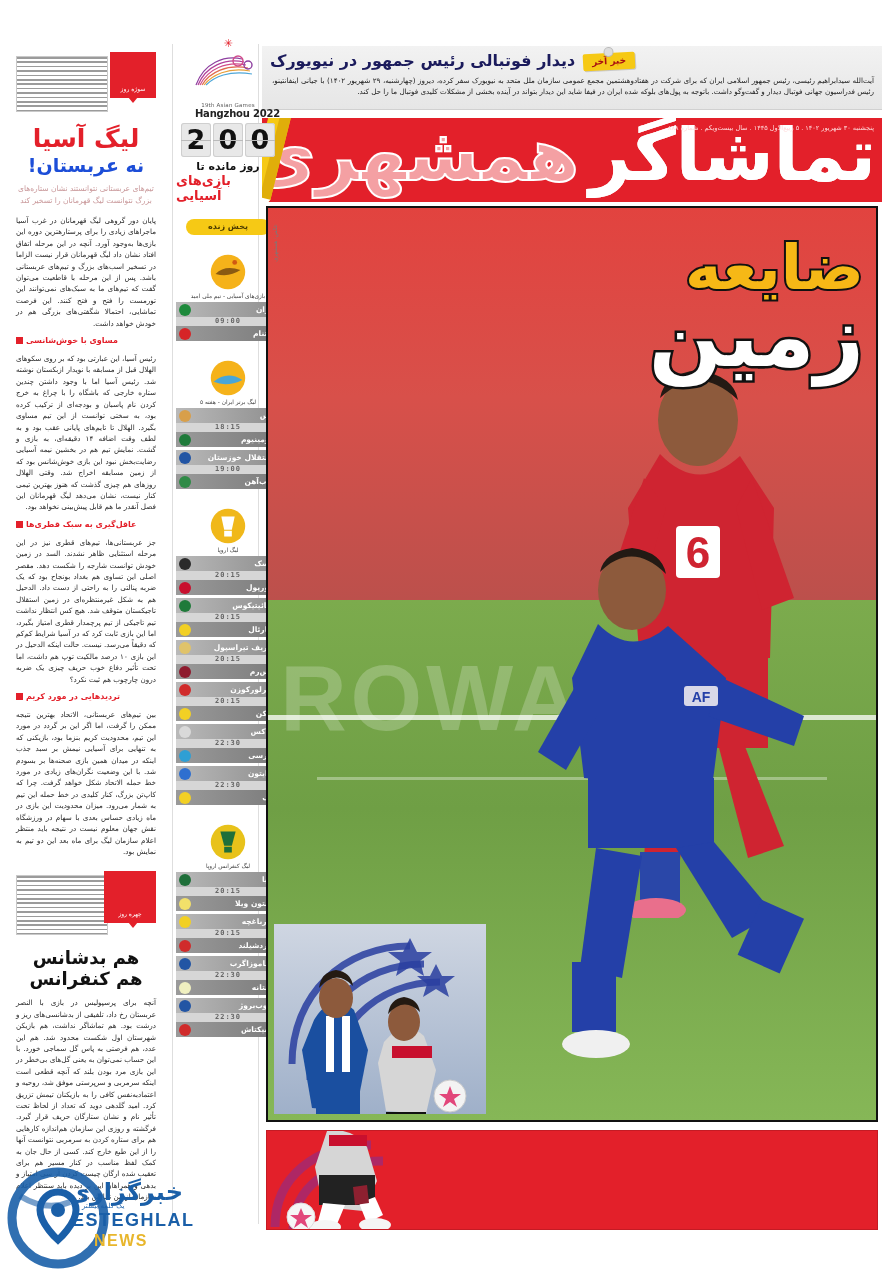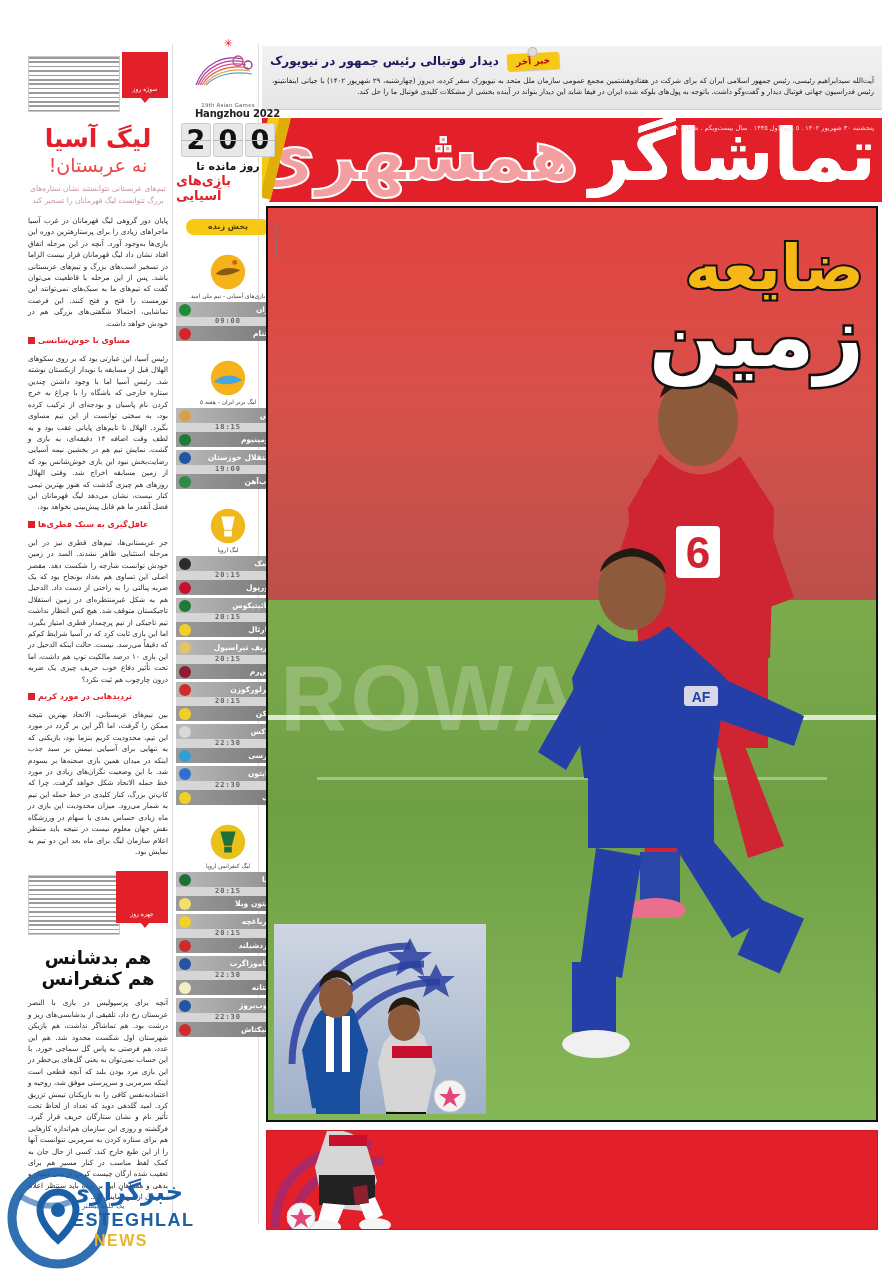--- a/index.html
+++ b/index.html
@@ -13,21 +13,21 @@
 
   
   .topstrip {
     position: absolute; left: 262px; top: 46px; width: 620px; height: 64px;
     background: linear-gradient(180deg,#f2f2f2 0%,#e6e6e6 100%);
     border-bottom: 1px solid #d0d0d0;
     padding: 4px 8px 4px 8px;
   }
   .topstrip-head { display:flex; flex-direction: row-reverse; align-items:center; justify-content:flex-start; gap:8px; }
   .topstrip-title {
-    font-size: 12px; font-weight: bold; color:#1b1b5c; letter-spacing:-0.3px;
+    font-size: 16px; font-weight: bold; color:#1b1b5c; letter-spacing:-0.3px;
     line-height: 22px; white-space: nowrap;
   }
   .flash-badge {
     background:#f6c915; color:#a11; font-size:9px; font-weight:bold;
     padding: 3px 9px 4px 9px; border-radius:2px; position:relative;
     box-shadow: 1px 1px 0 rgba(0,0,0,.15);
     transform: rotate(-3deg);
   }
   .flash-badge::after{
     content:""; position:absolute; left:50%; top:-6px; width:8px; height:8px;
@@ -61,21 +61,21 @@
   .masthead-date{
     position:absolute; right:8px; top:6px;
     font-size:6.5px; color:#ffd9da; direction:rtl; letter-spacing:-0.2px;
   }
   .pencil {
     position:absolute; left:-14px; top:-4px; width:54px; height:110px;
     transform: rotate(14deg);
   }
 
   
-  .leftcol { position:absolute; left:28px; top:52px; width:140px; }
+  .leftcol { position:absolute; left:16px; top:52px; width:140px; }
   .lc-figure {
     position:relative; width:140px; height:64px; margin-bottom:8px;
   }
   .lc-lines {
     position:absolute; left:0; top:4px; width:92px; height:56px;
     background: repeating-linear-gradient(180deg,#9b9b9b 0 1.6px, #ffffff 1.6px 4.4px);
     border:1px solid #c9c9c9;
   }
   .lc-badge {
     position:absolute; right:0; top:0; width:46px; height:46px; background:#e3202a;
@@ -87,21 +87,21 @@
   .lc-badge::after{
     content:""; position:absolute; bottom:-5px; right:18px;
     border-left:5px solid transparent; border-right:5px solid transparent;
     border-top:6px solid #e3202a;
   }
   .lc-title {
     text-align:center; color:#e3202a; font-size:25px; font-weight:bold;
     line-height:29px; letter-spacing:-1px; margin-top:2px;
   }
   .lc-title2 {
-    text-align:center; color:#ef4444; font-size:19px; font-weight:normal;
+    text-align:center; color:#1d4ed8; font-size:19px; font-weight:bold;
     line-height:23px; letter-spacing:-0.8px; margin-top:1px;
   }
   .lc-kicker {
     text-align:center; color:#c9989a; font-size:7.5px; line-height:12px;
     margin-top:6px; direction:rtl;
   }
   .lc-body {
     margin-top:8px; font-size:7.2px; line-height:11.4px; color:#2a2a2a;
     text-align:justify; direction:rtl;
   }

